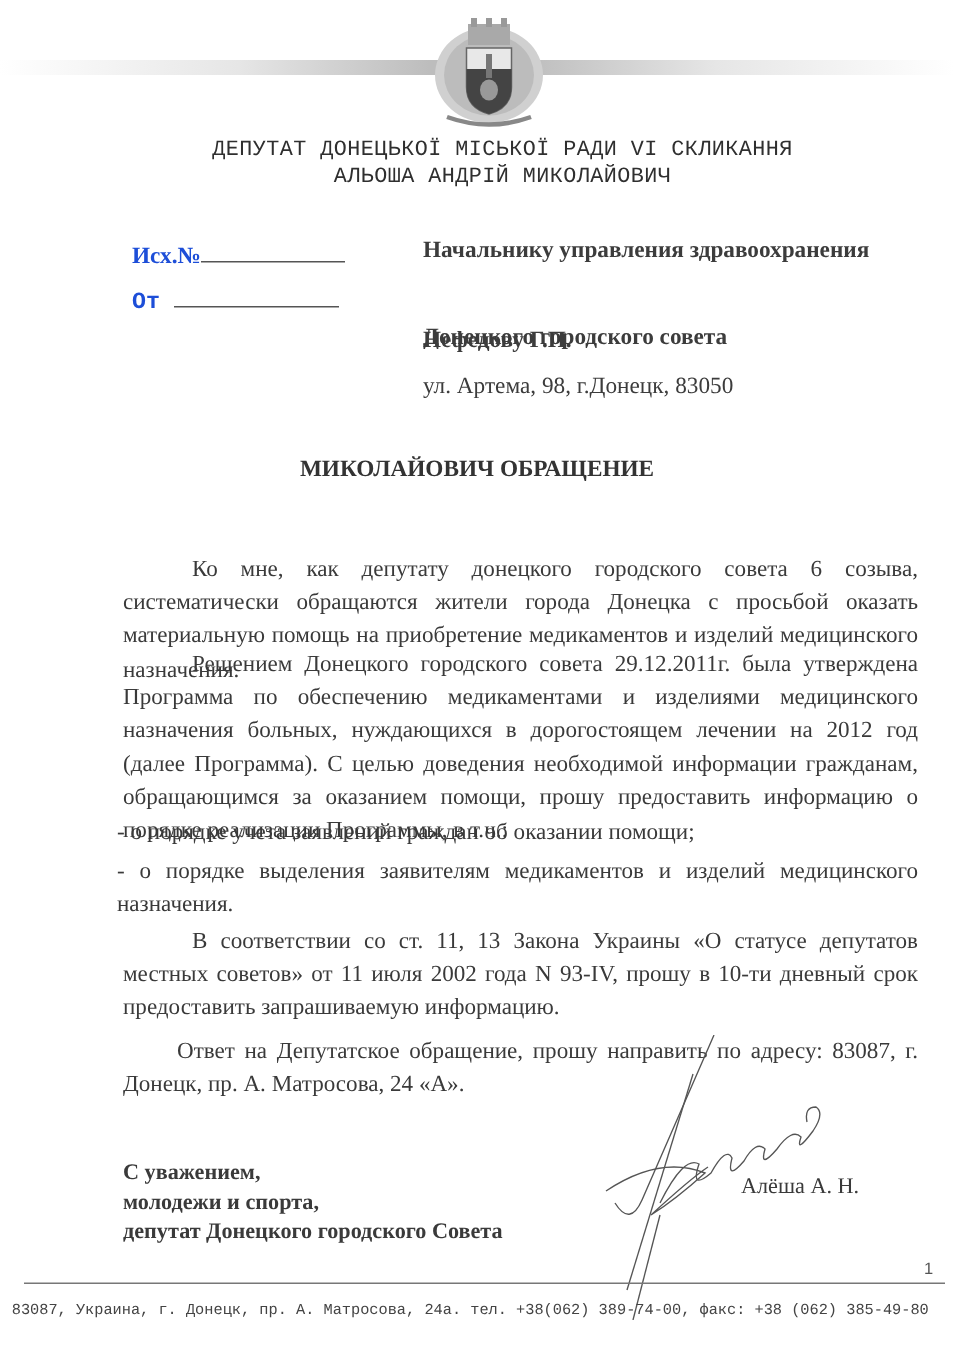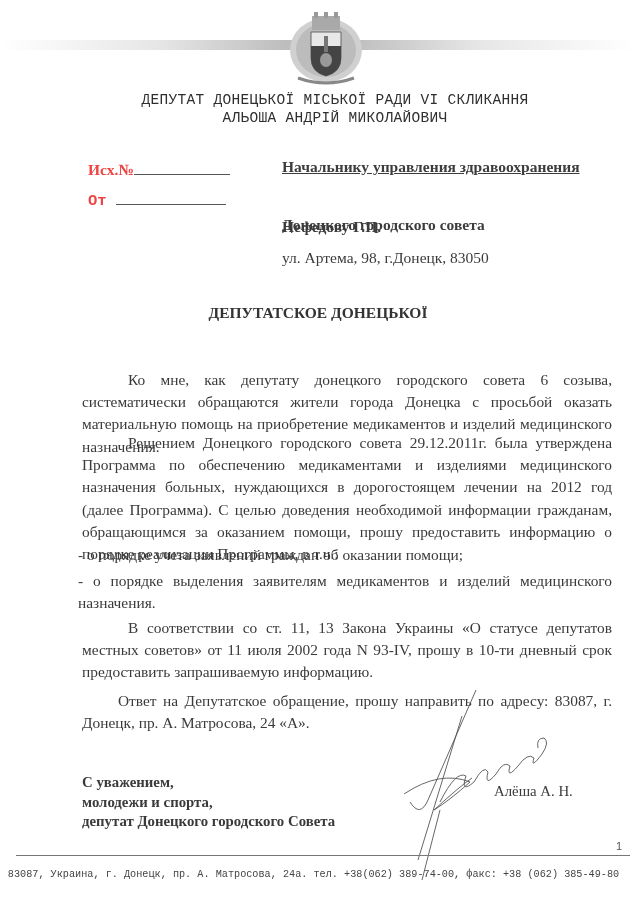--- a/index.html
+++ b/index.html
@@ -10,21 +10,21 @@
   .emblem-band { left: 0; top: 40px; width: 636px; height: 10px;
     background: linear-gradient(to right, #ffffff 0%, #e6e6e6 25%, #bdbdbd 45%, #bdbdbd 55%, #e6e6e6 75%, #ffffff 100%); }
   .emblem { left: 286px; top: 8px; width: 80px; height: 78px; }
   
   .hdr { left: 17px; width: 636px; text-align: center;
     font-family: "Liberation Mono", monospace; font-weight: normal; font-size: 14.5px;
     letter-spacing: 0.3px; color: #2f2f2f; }
   .hdr1 { top: 92px; }
   .hdr2 { top: 110px; }
   
-  .ref { font-weight: bold; font-size: 15.5px; color: #ef4444; }
+  .ref { font-weight: bold; font-size: 15.5px; color: #1d4ed8; }
   .ref-line { display: inline-block; border-bottom: 1px solid #555; vertical-align: baseline; height: 14px; }
   
   .addr { left: 282px; font-size: 15.5px; color: #3c3c3c; }
   .addr.b { font-weight: bold; }
   
   .title { left: 0; width: 636px; top: 304px; text-align: center; font-weight: bold; font-size: 15.5px; color: #333; }
   
   .para { left: 82px; width: 530px; font-size: 15.4px; line-height: 22.2px; text-align: justify; color: #3a3a3a; }
   .para .ind { display: inline-block; width: 46px; }
   .sig { left: 82px; font-weight: bold; font-size: 14.8px; line-height: 19.5px; color: #3a3a3a; }
@@ -56,26 +56,26 @@
 <div class="abs hdr hdr1">ДЕПУТАТ ДОНЕЦЬКОЇ МІСЬКОЇ РАДИ VI СКЛИКАННЯ</div>
 <div class="abs hdr hdr2">АЛЬОША АНДРІЙ МИКОЛАЙОВИЧ</div>
 
 <div class="abs ref" style="left:88px; top:160px;">
   <span>Исх.№</span><span class="ref-line" style="width:96px;"></span>
 </div>
 <div class="abs ref" style="left:88px; top:190px;font-family:Liberation Mono, monospace;">
   <span>От</span>&nbsp;<span class="ref-line" style="width:110px;"></span>
 </div>
 
-<div class="abs addr b" style="top:158px;text-decoration:underline;">Начальнику управления  здравоохранения</div>
+<div class="abs addr b" style="top:158px;">Начальнику управления  здравоохранения</div>
 <div class="abs addr b" style="top:204px;margin-top:12px;">Донецкого городского совета</div>
 <div class="abs addr b" style="top:218px;">Нефедову Г.П.</div>
 <div class="abs addr" style="top:249px;">ул. Артема, 98, г.Донецк, 83050</div>
 
-<div class="abs title">ДЕПУТАТСКОЕ ДОНЕЦЬКОЇ</div>
+<div class="abs title">МИКОЛАЙОВИЧ ОБРАЩЕНИЕ</div>
 
 <div class="abs para" style="top:337px;margin-top:32px;"><span class="ind"></span><span>Ко мне, как депутату донецкого городского совета 6 созыва, систематически обращаются жители города Донецка с просьбой оказать материальную помощь на приобретение медикаментов и изделий медицинского назначения.</span></div>
 <div class="abs para" style="top:432px;"><span class="ind"></span><span>Решением Донецкого городского совета 29.12.2011г.  была утверждена Программа по обеспечению медикаментами и изделиями медицинского назначения больных, нуждающихся в дорогостоящем лечении на 2012 год (далее Программа). С целью доведения необходимой информации гражданам, обращающимся за оказанием помощи, прошу предоставить информацию о порядке  реализации Программы, в т.ч.:</span></div>
 <div class="abs para" style="top:544px; left:78px;"> - о порядке учета заявлений граждан об оказании помощи;</div>
 <div class="abs para" style="top:570px; left:78px; width:534px;"> - о порядке выделения заявителям медикаментов  и изделий медицинского назначения.</div>
 <div class="abs para" style="top:617px;"><span class="ind"></span><span>В соответствии со ст. 11, 13 Закона Украины «О статусе депутатов местных советов» от 11 июля 2002 года N 93-IV, прошу в 10-ти дневный срок предоставить запрашиваемую информацию.</span></div>
 <div class="abs para" style="top:690px;"><span class="ind" style="width:36px;"></span><span>Ответ на Депутатское обращение, прошу направить по адресу:  83087, г. Донецк, пр. А. Матросова, 24 «А».</span></div>
 
 <div class="abs sig" style="top:729px;margin-top:44px;">
   <div>С уважением,</div>

